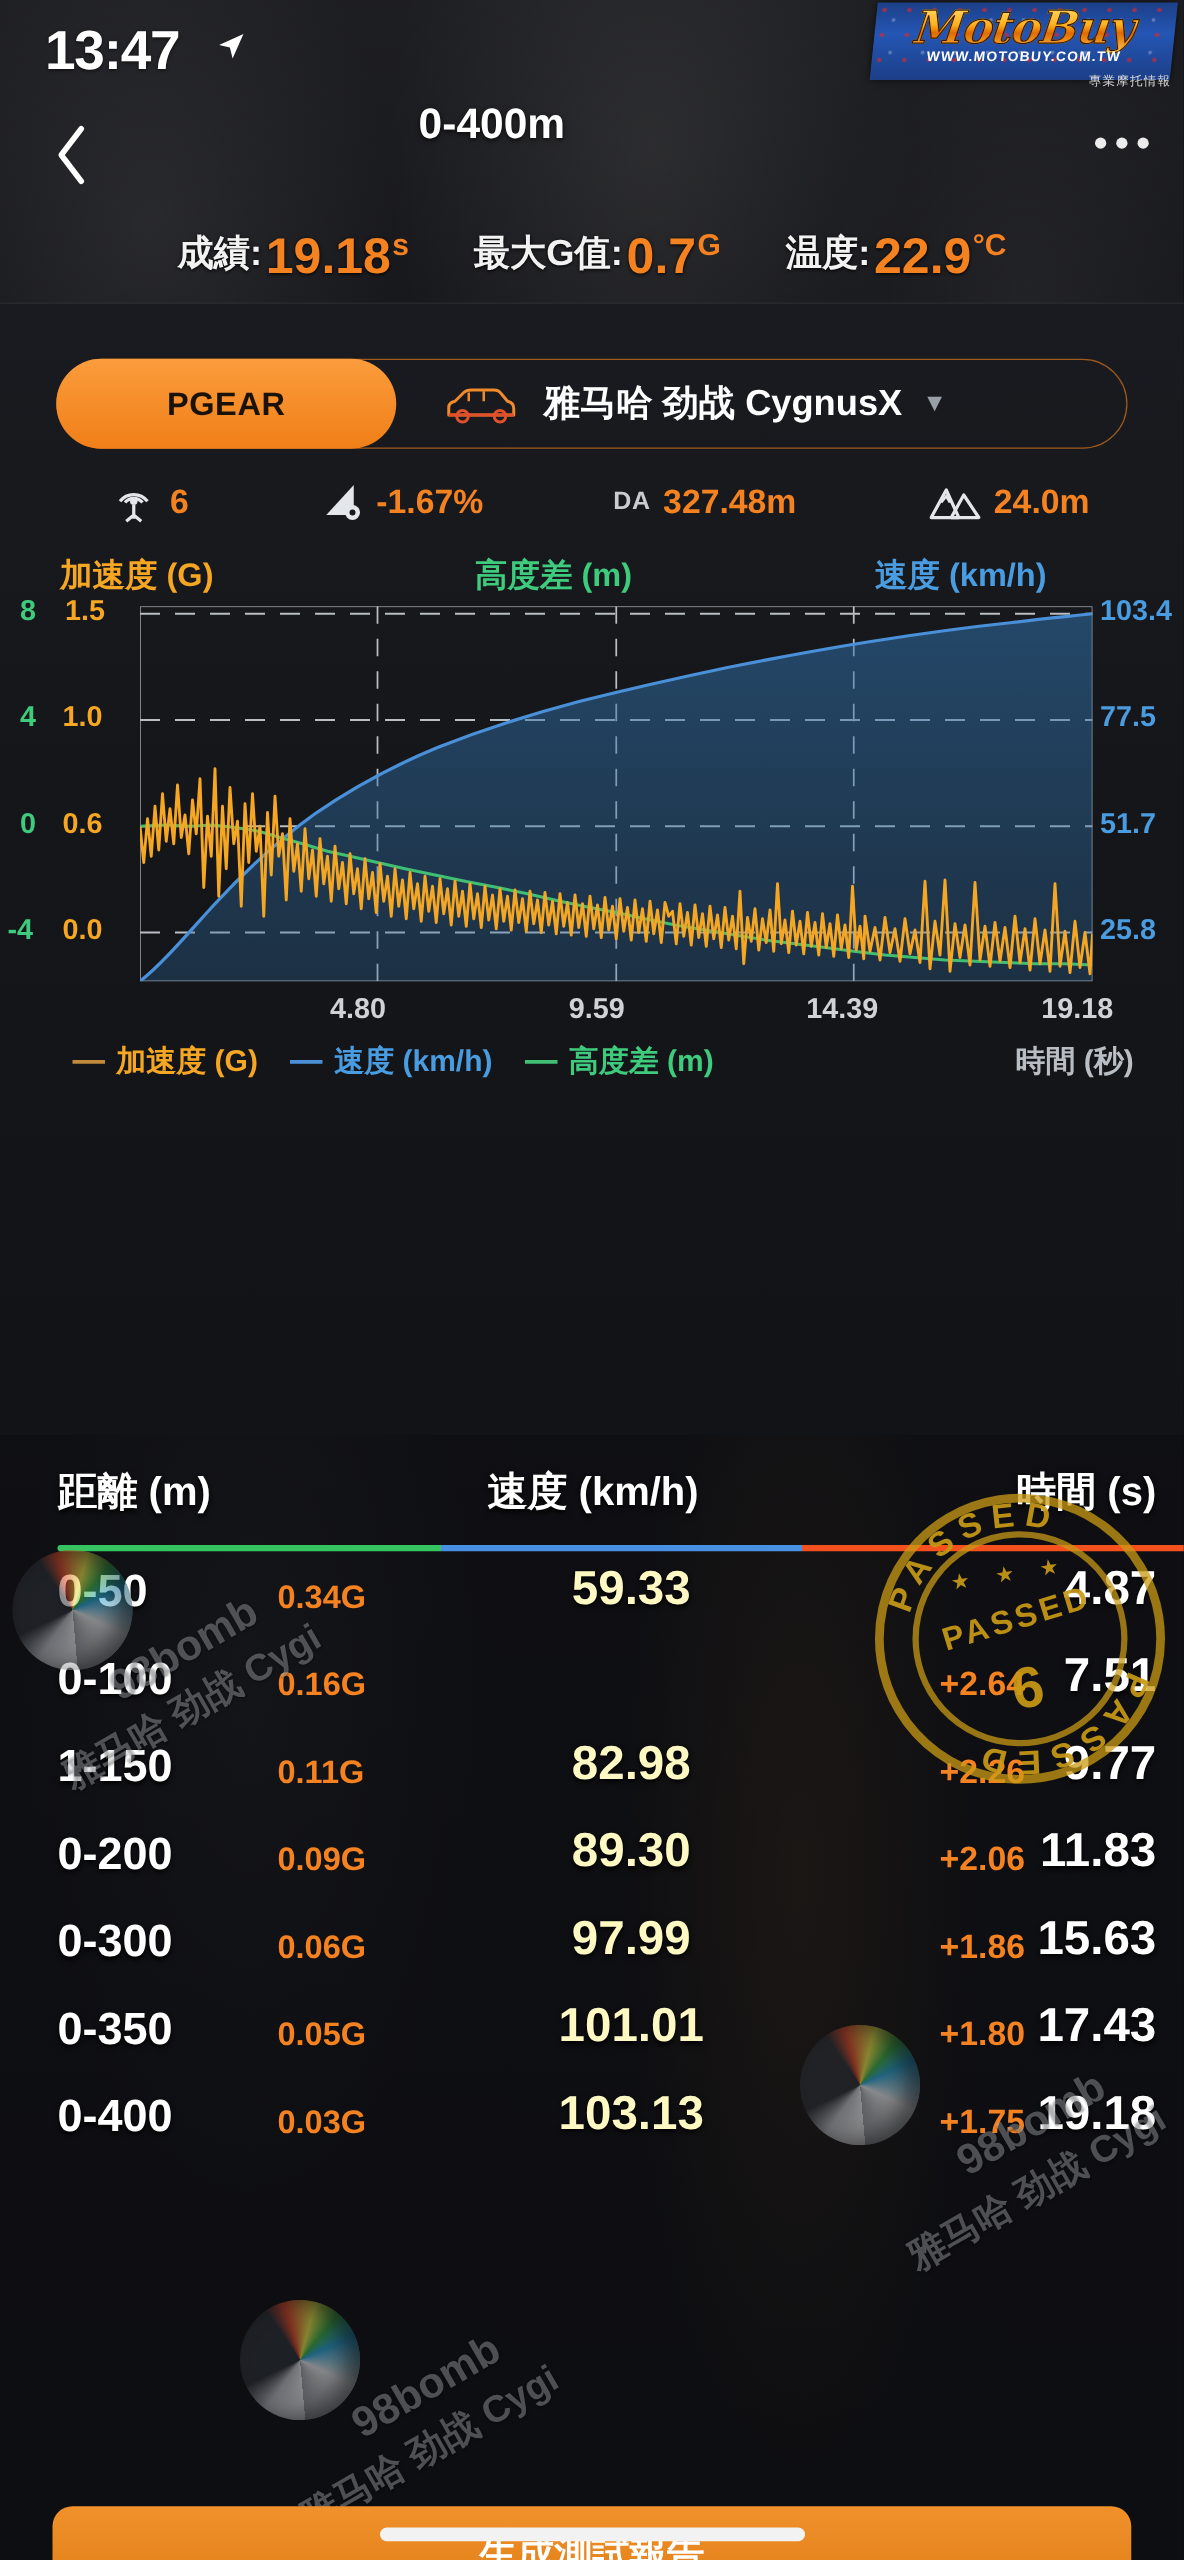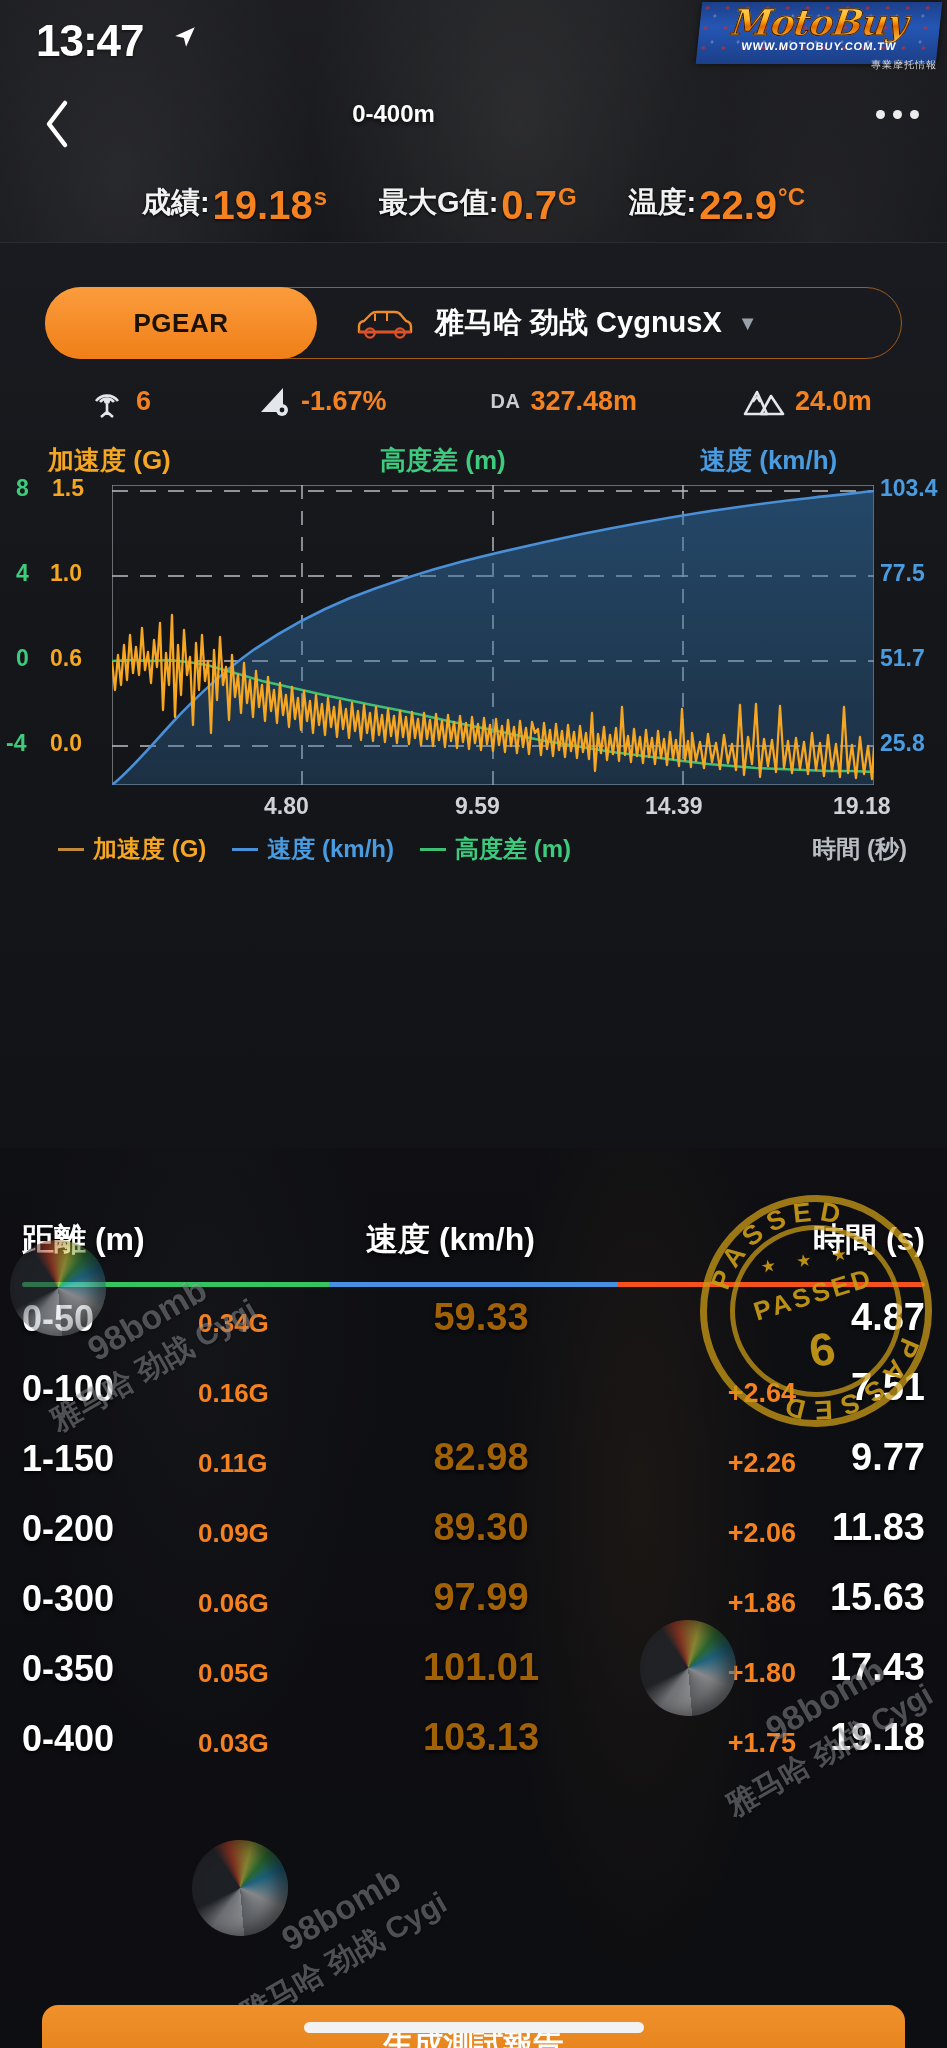--- a/index.html
+++ b/index.html
@@ -72,22 +72,22 @@
     color:#d8d8d8; font-size:10px; letter-spacing:1px;
   }
 
   
   .navbar{ position:absolute; top:80px; left:0; width:947px; height:90px; }
   .back-btn{
     position:absolute; left:30px; top:14px; width:54px; height:60px;
     display:flex; align-items:center; justify-content:center;
   }
   .nav-title{
-    position:absolute; left:0; top:100px; width:787px; text-align:center;
-    color:#fff; font-size:24px; font-weight:700;
+    position:absolute; left:0; top:80px; width:787px; text-align:center;
+    color:#fff; font-size:34px; font-weight:700;
     text-shadow:0 2px 4px rgba(0,0,0,.75);
   }
   .more-btn{
     position:absolute; right:28px; top:30px;
     display:flex; gap:8px; align-items:center;
   }
   .more-btn i{ width:9px; height:9px; border-radius:50%; background:#ececec; display:block; }
 
   
   .summary{
@@ -151,35 +151,35 @@
   .xlab{ position:absolute; color:#cfd3d8; font-size:23px; font-weight:700; }
 
   .legend{
     position:absolute; left:58px; top:358px; display:flex; align-items:center; gap:26px;
   }
   .lg{ display:flex; align-items:center; gap:9px; font-size:24px; font-weight:700; }
   .lg .dash{ width:26px; height:3px; display:block; }
   .xaxis-name{ position:absolute; right:40px; top:358px; color:#b9bdc4; font-size:24px; font-weight:700; }
 
   
-  .tbl{ position:absolute; top:1198px; left:0; width:947px; }
+  .tbl{ position:absolute; top:1152px; left:0; width:947px;padding-left:24px; }
   .thead{ position:relative; height:78px; }
   .th{ position:absolute; color:#fff; font-size:32px; font-weight:700; text-shadow:0 2px 4px #000; }
   .th-dist{ left:22px; top:20px; }
   .th-spd{ left:366px; top:20px; }
   .th-time{ right:22px; top:20px; }
   .tricolor{
     position:absolute; left:22px; top:84px; width:903px; height:5px; border-radius:3px;
     background:linear-gradient(to right,#35c45f 0%,#35c45f 34%,#4a90e2 34%,#4a90e2 66%,#f4511e 66%,#f4511e 100%);
   }
   .rows{ position:relative; margin-top:14px; }
   .row{ position:relative; height:70px; }
   .c-dist{ position:absolute; left:22px; top:8px; color:#fff; font-size:36px; font-weight:700; text-shadow:0 2px 4px #000; }
   .c-g{ position:absolute; left:198px; top:18px; color:#f58220; font-size:26px; font-weight:700; }
-  .c-spd{ position:absolute; left:366px; width:230px; text-align:center; top:6px; color:#a16207; font-size:38px; font-weight:700; text-shadow:0 2px 4px #000; }
+  .c-spd{ position:absolute; left:366px; width:230px; text-align:center; top:6px; color:#fef9c3; font-size:38px; font-weight:700; text-shadow:0 2px 4px #000; }
   .c-delta{ position:absolute; left:668px; width:128px; text-align:right; top:18px; color:#f58220; font-size:27px; font-weight:700; }
   .c-time{ position:absolute; right:22px; top:6px; color:#fff; font-size:38px; font-weight:700; text-shadow:0 2px 4px #000; }
 
   
   .bottom-btn{
     position:absolute; left:42px; top:2005px; width:863px; height:76px;
     background:linear-gradient(180deg,#f0912c,#e07d14);
     border-radius:16px;
     display:flex; align-items:center; justify-content:center;
     color:#fff; font-size:30px; font-weight:700;

